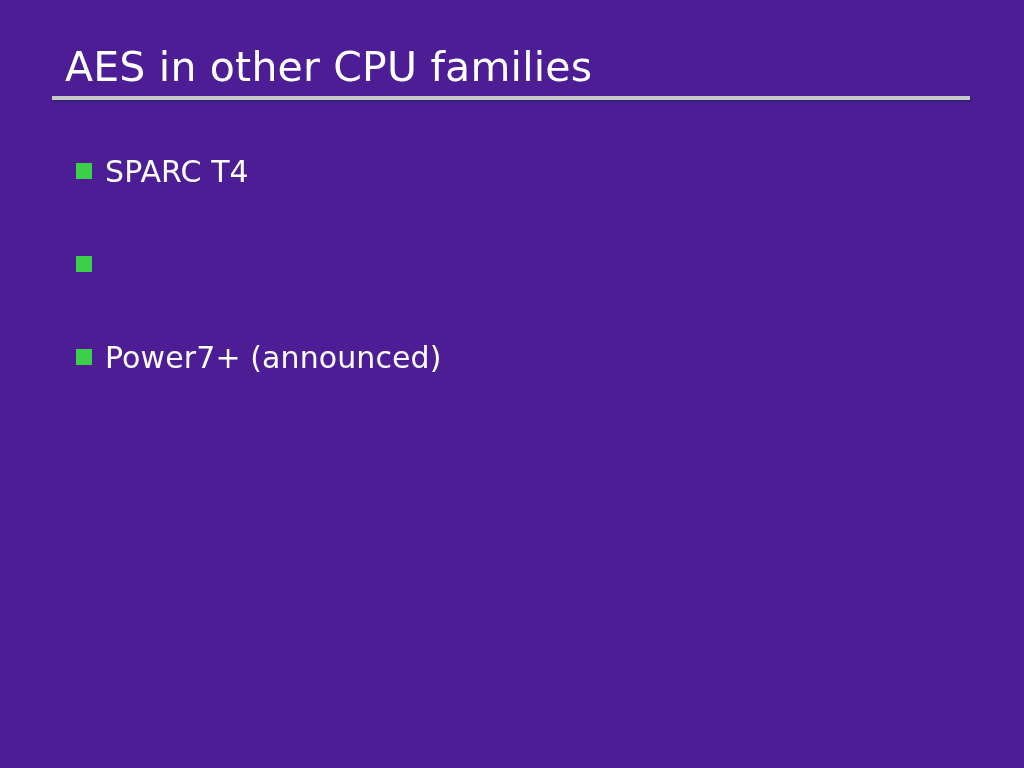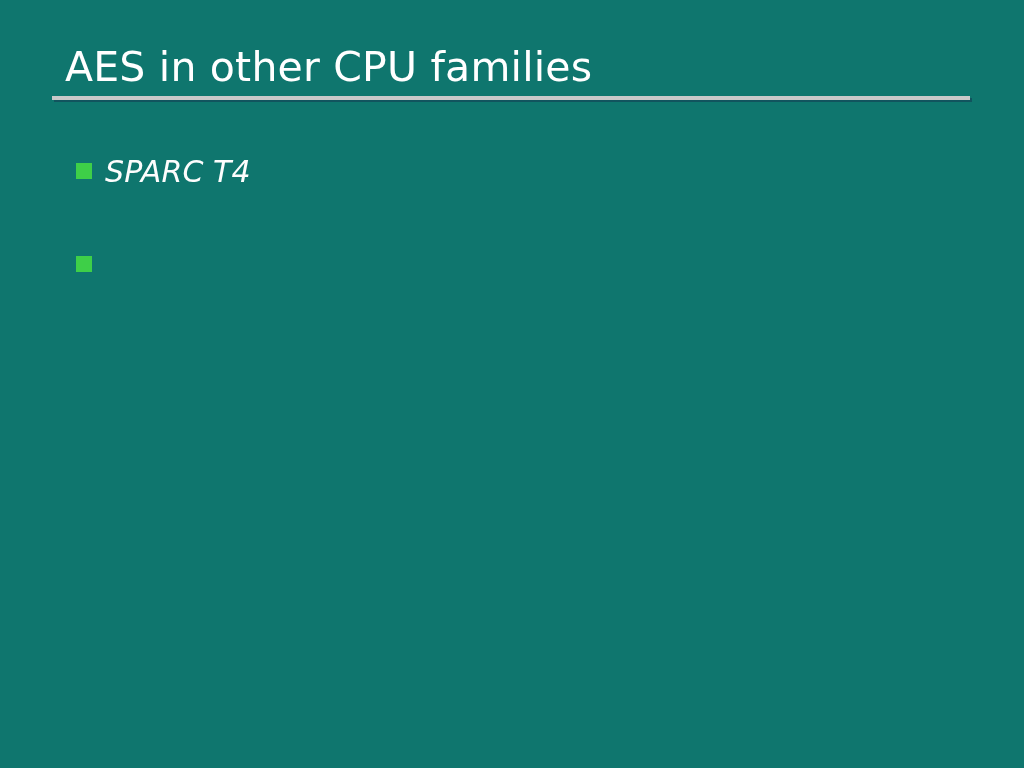--- a/index.html
+++ b/index.html
@@ -83,40 +83,43 @@
 
   .bullet-text {
     display: inline-block;
     font-family: "DejaVu Sans", sans-serif;
     font-size: 30px;
     line-height: 34px;
     color: #fdfdfd;
     white-space: nowrap;
     vertical-align: top;
     letter-spacing: 0.1px;
-    font-style: italic;
   }
 </style>
 </head>
 <body>
 
-<div id="slide" style="background: #0f766e;">
+<div id="slide" style="background: #4c1d95;">
 
   <div id="title-block">
     <div id="slide-title" style="color: rgb(255, 255, 255);">AES in other CPU families</div>
     <div id="title-rule" style="background: rgb(201, 201, 201);"></div>
   </div>
 
   <ul id="bullet-list">
 
     <li class="bullet-item">
       <span class="bullet-marker" style="background: rgb(62, 207, 72);"></span>
       <span class="bullet-text" style="color: rgb(253, 253, 253);">SPARC T4</span>
     </li>
 
     <li class="bullet-item">
       <span class="bullet-marker" style="background: rgb(62, 207, 72);"></span>
     </li>
 
+    <li class="bullet-item">
+      <span class="bullet-marker" style="background: rgb(62, 207, 72);"></span>
+      <span class="bullet-text" style="color: rgb(253, 253, 253);">Power7+ (announced)</span>
+    </li>
 
   </ul>
 
 </div>
 
 </body></html>

